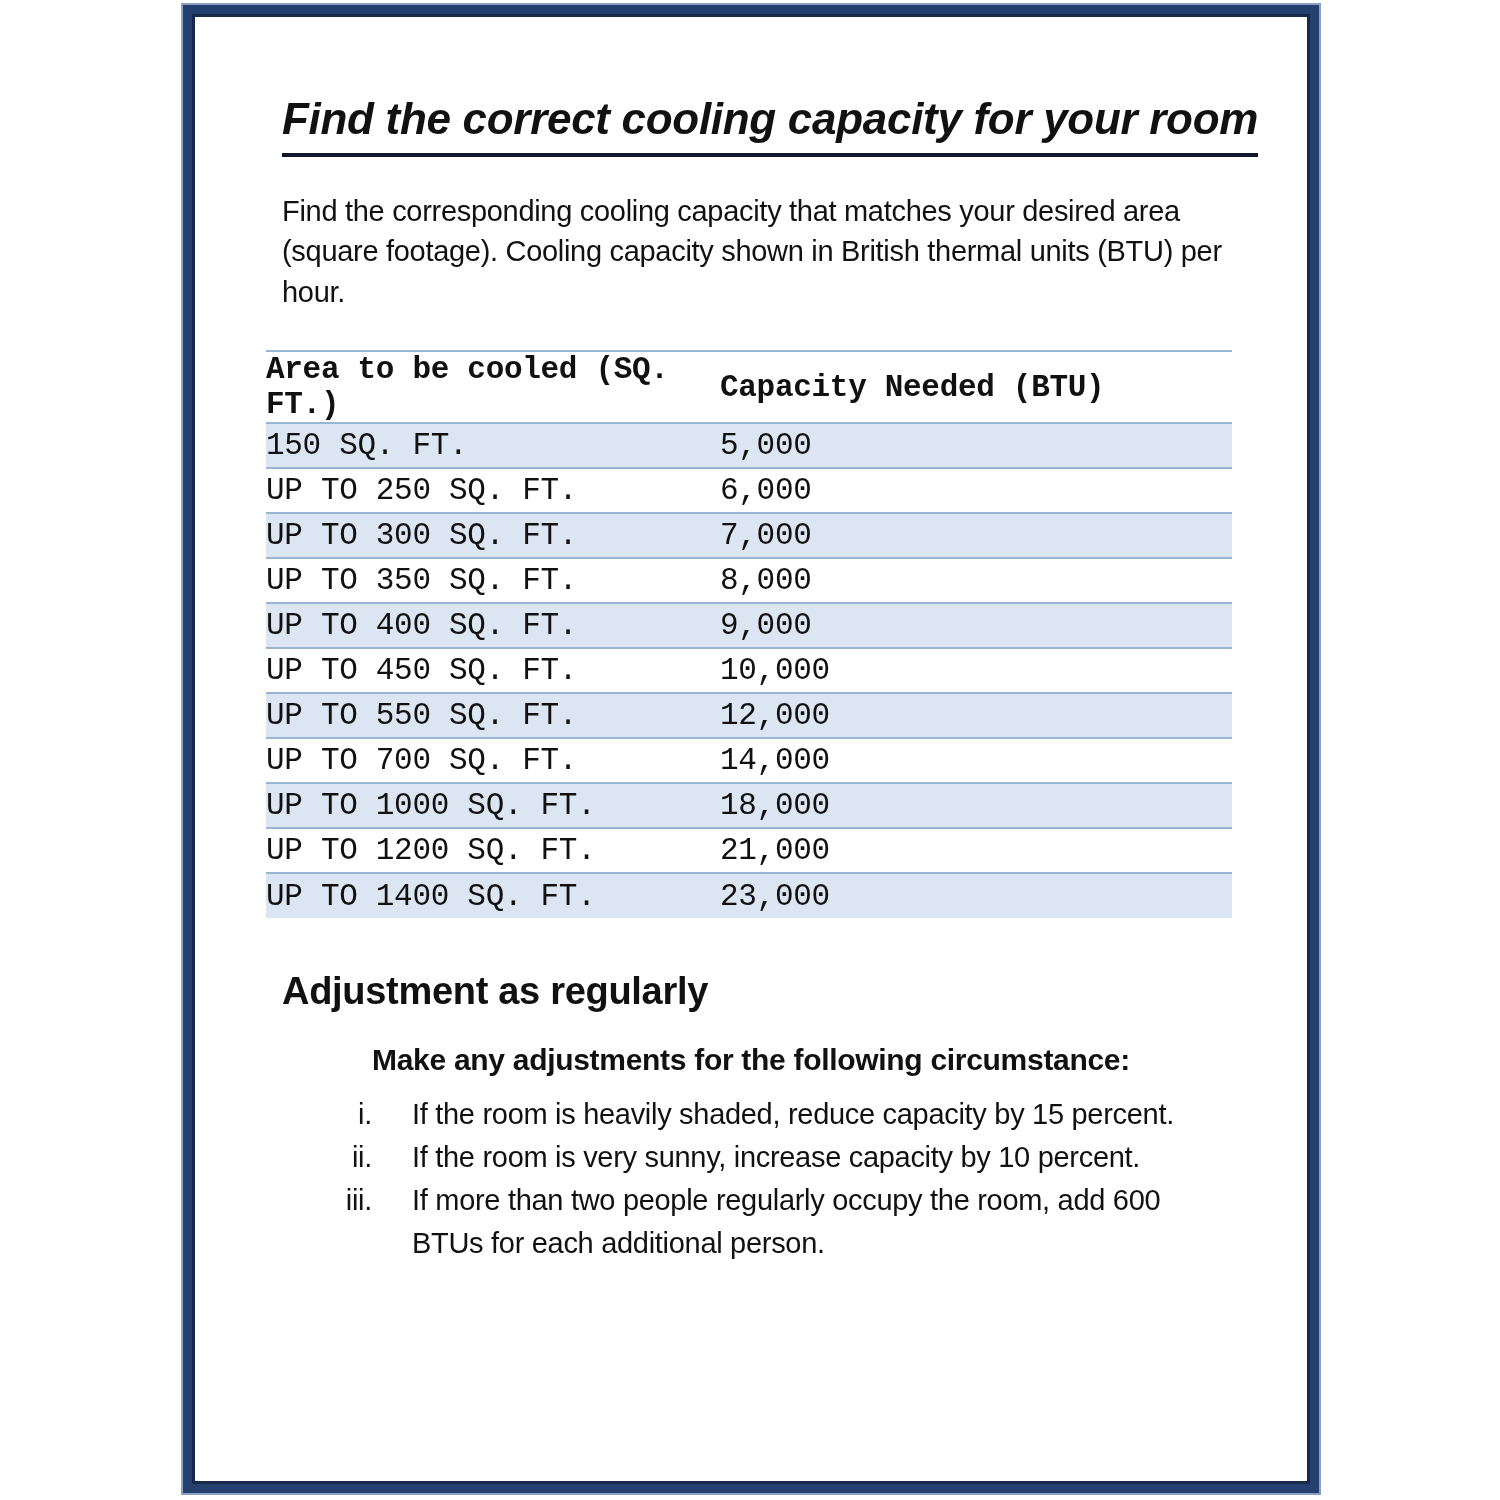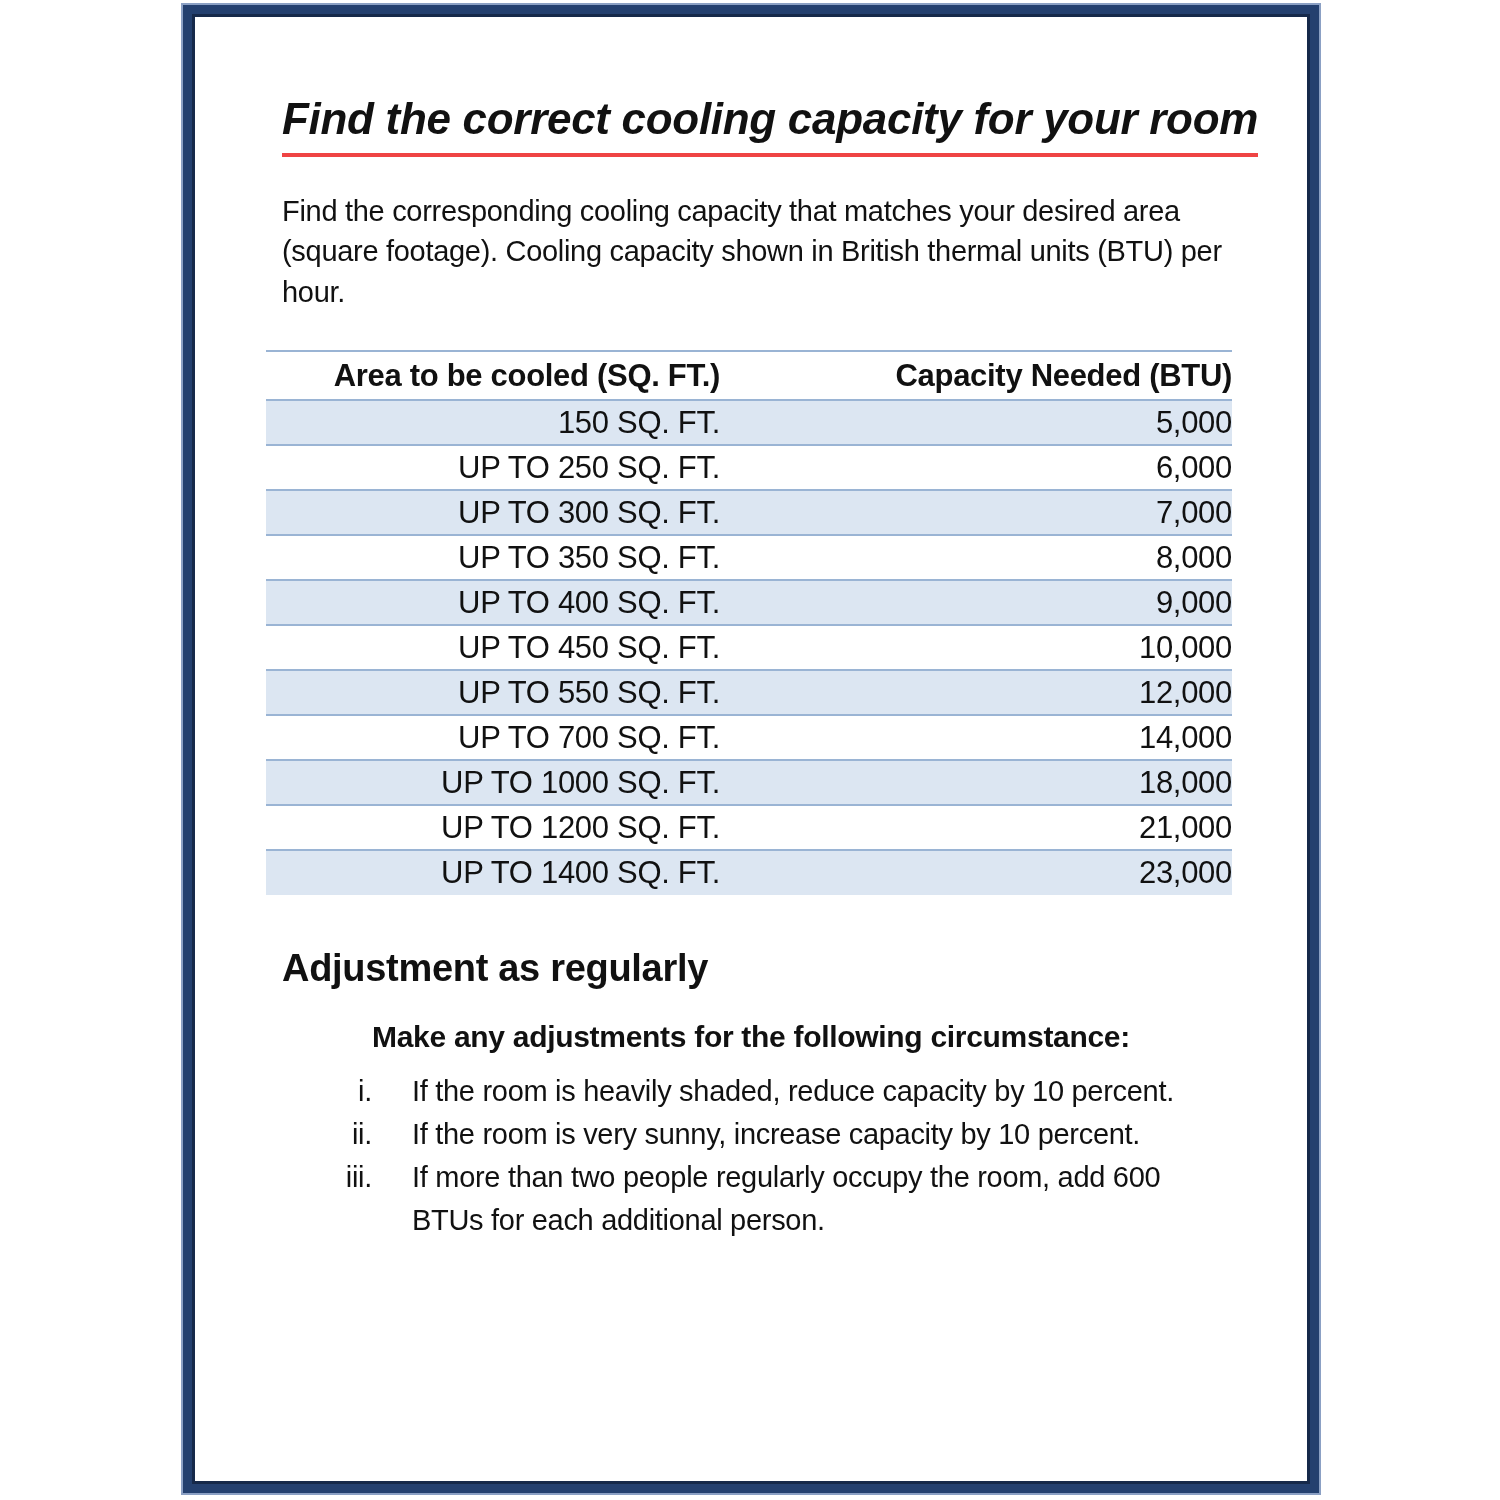--- a/index.html
+++ b/index.html
@@ -24,42 +24,43 @@
   h1 {
     font-size: 44px;
     font-weight: bold;
     font-style: italic;
     line-height: 1.15;
     margin: 0 0 34px 0;
     white-space: nowrap;
   }
   h1 .title-u {
     display: inline-block;
-    border-bottom: 4px solid #ef4444;
+    border-bottom: 4px solid #0f172a;
     padding-bottom: 8px;
   }
   .intro {
     font-size: 29px;
     line-height: 1.4;
     width: 945px;
     margin: 0 0 38px 0;
   }
   table.cap {
     border-collapse: collapse;
     width: 966px;
     margin-left: -16px;
     table-layout: fixed;
   }
   table.cap th, table.cap td {
     font-size: 31px;
-    text-align: right;
+    text-align: left;
     vertical-align: middle;
     border-top: 2px solid var(--rule, #9ab4d4);
     padding: 0;
     height: 45px;
+    font-family: Liberation Mono, monospace;
   }
   table.cap th { font-weight: bold; height: 49px; }
   table.cap tr.last td { border-bottom: 2px solid var(--rule, #9ab4d4); }
   table.cap col.c1 { width: 47%; }
   table.cap col.c2 { width: 53%; }
   table.cap tbody tr:nth-child(odd) { background: var(--shade, #dce6f2); }
   h2 {
     font-size: 38px;
     font-weight: bold;
     margin: 52px 0 30px 0;
@@ -157,21 +158,21 @@
     </tbody>
   </table>
 
   <h2>Adjustment as regularly</h2>
 
   <p class="bold-intro">Make any adjustments for the following circumstance:</p>
 
   <div class="rlist">
     <div class="ritem">
       <span class="rmark">i.</span>
-      <span class="rtext">If the room is heavily shaded, reduce capacity by 10 percent.</span>
+      <span class="rtext">If the room is heavily shaded, reduce capacity by 15 percent.</span>
     </div>
     <div class="ritem">
       <span class="rmark">ii.</span>
       <span class="rtext">If the room is very sunny, increase capacity by 10 percent.</span>
     </div>
     <div class="ritem">
       <span class="rmark">iii.</span>
       <span class="rtext">If more than two people regularly occupy the room, add 600 BTUs for each additional person.</span>
     </div>
   </div>

